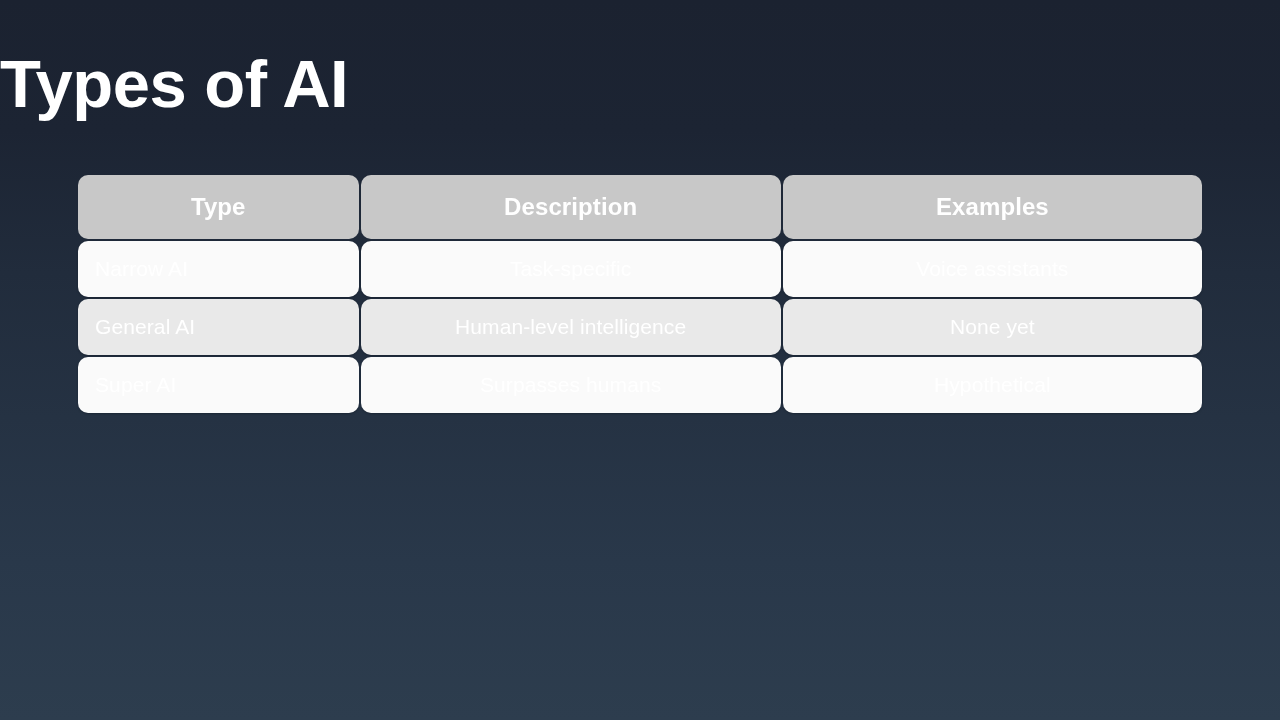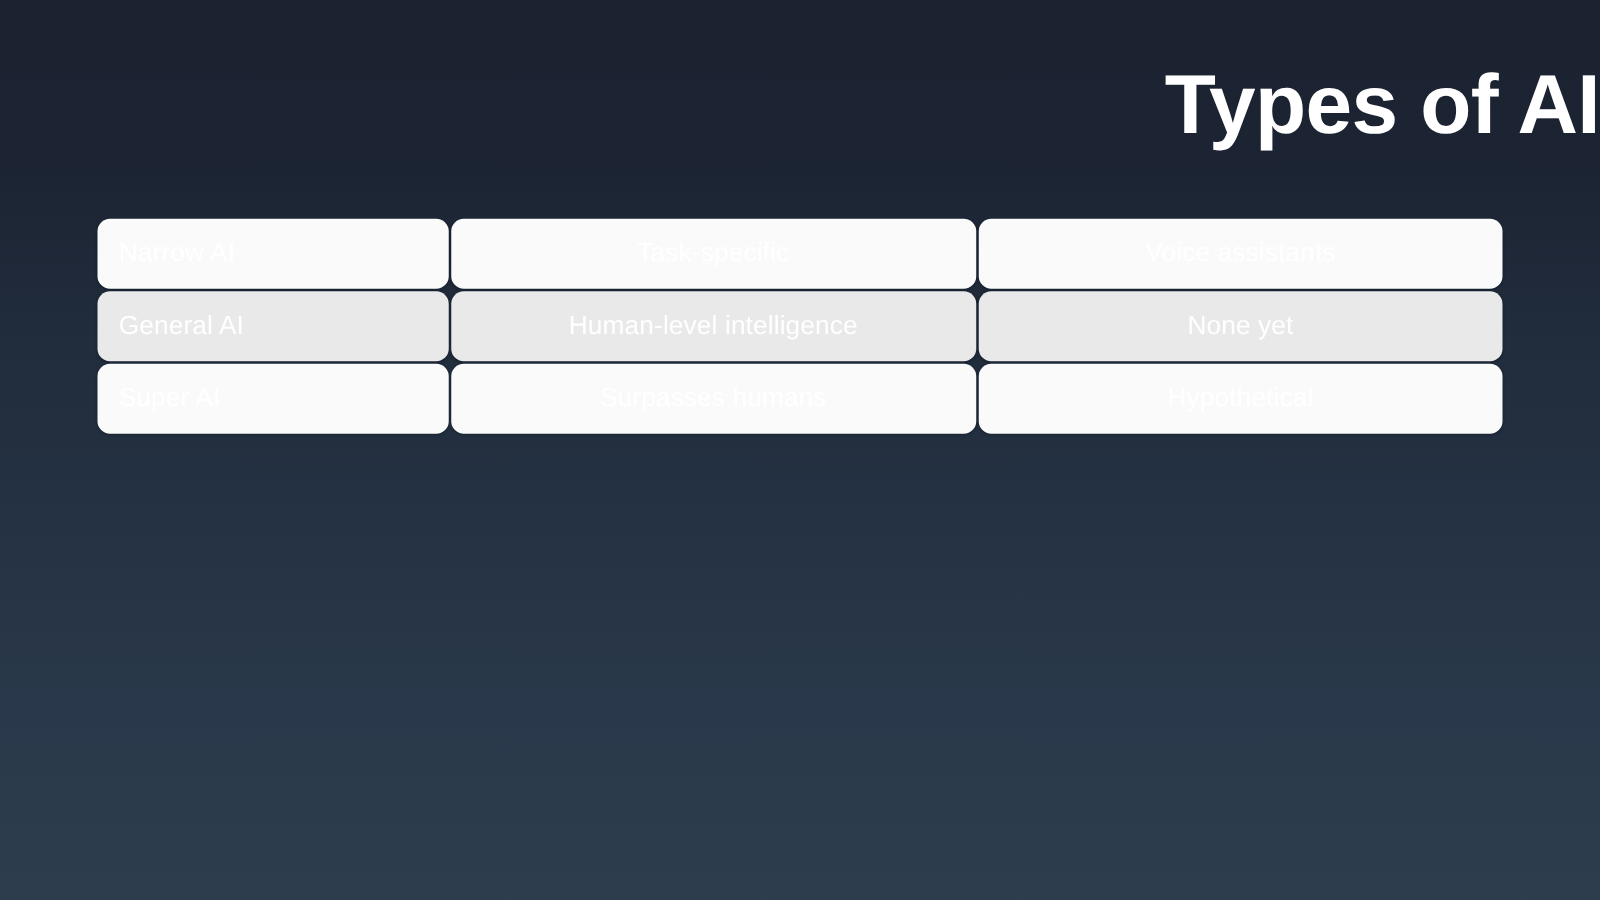--- a/index.html
+++ b/index.html
@@ -26,21 +26,21 @@
     height: 720px;
     box-sizing: border-box;
   }
 
   
   .title {
     position: absolute;
     top: 50px;
     left: 0;
     width: 1280px;
-    text-align: right;
+    text-align: left;
     color: #ffffff;
     font-size: 67px;
     font-weight: bold;
     letter-spacing: -0.5px;
     line-height: 1.0;
     white-space: nowrap;
   }
 
   
   .table-wrap {
@@ -108,20 +108,31 @@
 </style>
 </head>
 <body>
 
 <div class="slide">
 
   <div class="title">Types of AI</div>
 
   <div class="table-wrap">
 
+    <div class="row row-header">
+      <div class="cell col-type">
+        <span class="cell-text">Type</span>
+      </div>
+      <div class="cell col-desc">
+        <span class="cell-text">Description</span>
+      </div>
+      <div class="cell col-example">
+        <span class="cell-text">Examples</span>
+      </div>
+    </div>
 
     <div class="row row-body row-odd">
       <div class="cell col-type">
         <span class="cell-text">Narrow AI</span>
       </div>
       <div class="cell col-desc">
         <span class="cell-text">Task-specific</span>
       </div>
       <div class="cell col-example">
         <span class="cell-text">Voice assistants</span>

